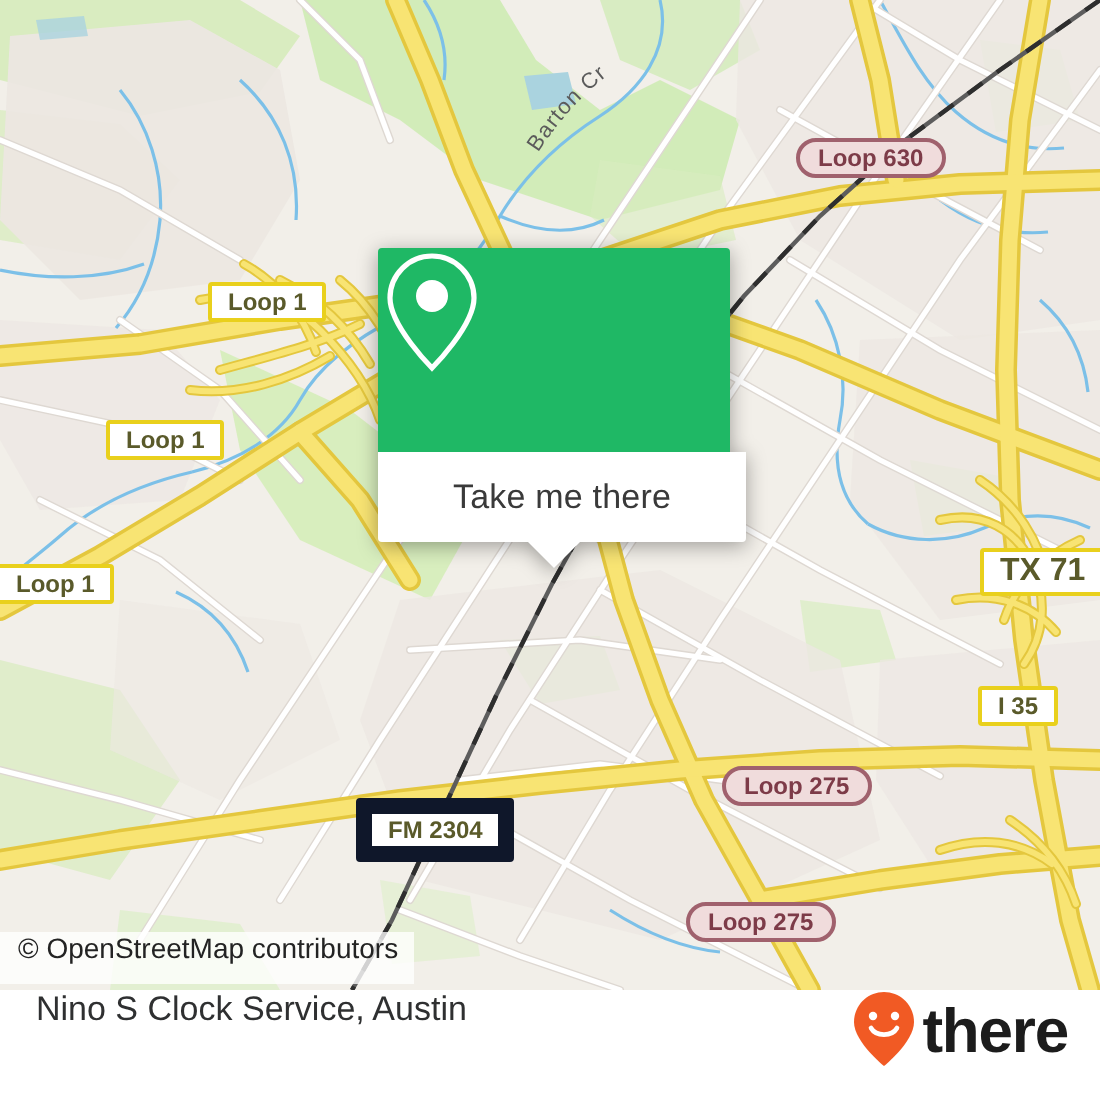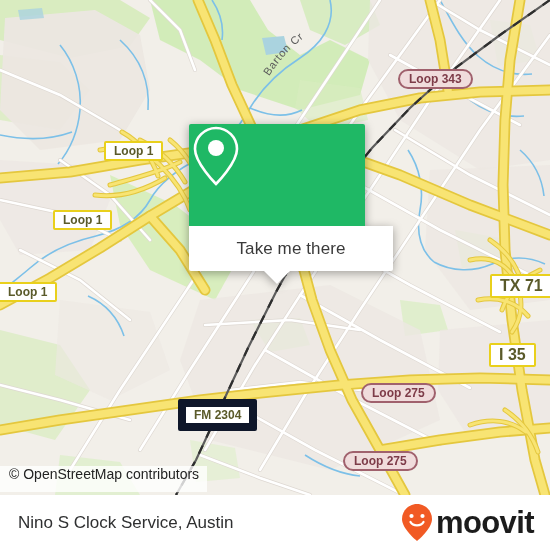--- a/index.html
+++ b/index.html
@@ -19,21 +19,21 @@
   #popup-card{
     position:absolute;left:189px;top:124px;width:176px;
     filter:drop-shadow(0 2px 5px rgba(0,0,0,0.35));
   }
   #popup-green{
     width:176px;height:102px;background:#1fb865;
     display:flex;align-items:center;justify-content:center;
     border-radius:2px 2px 0 0;
   }
   #popup-white{
-    width:204px;height:45px;background:#ffffff;border-radius:0 0 2px 2px;
+    width:184px;height:45px;background:#ffffff;border-radius:0 0 2px 2px;
     display:flex;align-items:center;justify-content:center;
   }
   #popup-label{
     font-size:17px;color:#3a3a3a;letter-spacing:0.1px;white-space:nowrap;
   }
   #popup-tail{
     position:absolute;left:50%;top:147px;margin-left:-13px;
     width:0;height:0;border-left:13px solid transparent;
     border-right:13px solid transparent;border-top:13px solid #ffffff;
   }
@@ -42,21 +42,21 @@
   #osm-attrib{
     position:absolute;left:0;top:466px;height:26px;
     background:rgba(255,255,255,0.78);
     display:flex;padding:0 8px 0 9px;
     font-size:14px;color:#232323;white-space:nowrap;
   }
 
   
   #footer{
     position:absolute;left:0;top:495px;width:550px;height:55px;
-    background:#ffffff;display:flex;align-items:center;
+    background:#ffffff;display:flex;align-items:flex-start;
     justify-content:space-between;padding:0 16px 0 18px;
     box-sizing:border-box;
   }
   #footer-title{font-size:17px;color:#2f3031;white-space:nowrap;}
   #brand{display:flex;align-items:center;gap:2px;}
   #brand-word{
     font-size:31px;font-weight:bold;color:#1c1c1c;
     letter-spacing:-0.6px;line-height:1;
   }
 </style>
@@ -243,41 +243,41 @@
             <textPath href="#bcpath" startOffset="2">Barton Creek</textPath>
           </text>
         </g>
 
       </g>
     </svg>
 
     <div>
 
       <div style="position:absolute;left:398px;top:69px;">
-        <span style="display:inline-block;background:#f0dcdc;border:2px solid #a0616d;border-radius:11px;padding:1px 9px;font-size:12px;font-weight:bold;color:#7d3b48;white-space:nowrap;">Loop 343</span>
+        <span style="display:inline-block;background:#f0dcdc;border:2px solid #a0616d;border-radius:11px;padding:1px 9px;font-size:12px;font-weight:bold;color:#7d3b48;white-space:nowrap;">Loop 630</span>
       </div>
 
       <div style="position:absolute;left:104px;top:141px;">
         <span style="display:inline-block;background:#ffffff;border:2px solid #e9d01c;border-radius:2px;padding:1px 8px;font-size:12px;font-weight:bold;color:#5a5a2a;white-space:nowrap;">Loop 1</span>
       </div>
 
       <div style="position:absolute;left:53px;top:210px;">
         <span style="display:inline-block;background:#ffffff;border:2px solid #e9d01c;border-radius:2px;padding:1px 8px;font-size:12px;font-weight:bold;color:#5a5a2a;white-space:nowrap;">Loop 1</span>
       </div>
 
       <div style="position:absolute;left:-2px;top:282px;">
         <span style="display:inline-block;background:#ffffff;border:2px solid #e9d01c;border-radius:2px;padding:1px 8px;font-size:12px;font-weight:bold;color:#5a5a2a;white-space:nowrap;">Loop 1</span>
       </div>
 
       <div style="position:absolute;left:490px;top:274px;">
         <span style="display:inline-block;background:#ffffff;border:2px solid #e9d01c;border-radius:2px;padding:1px 8px;font-size:16px;font-weight:bold;color:#5a5a2a;white-space:nowrap;">TX 71</span>
       </div>
 
       <div style="position:absolute;left:489px;top:343px;">
-        <span style="display:inline-block;background:#ffffff;border:2px solid #e9d01c;border-radius:2px;padding:1px 8px;font-size:16px;font-weight:bold;color:#5a5a2a;white-space:nowrap;">I 35</span>
+        <span style="display:inline-block;background:#ffffff;border:2px solid #e9d01c;border-radius:2px;padding:1px 8px;font-size:12px;font-weight:bold;color:#5a5a2a;white-space:nowrap;">I 35</span>
       </div>
 
       <div style="position:absolute;left:361px;top:383px;">
         <span style="display:inline-block;background:#f0dcdc;border:2px solid #a0616d;border-radius:11px;padding:1px 9px;font-size:12px;font-weight:bold;color:#7d3b48;white-space:nowrap;">Loop 275</span>
       </div>
 
       <div style="position:absolute;left:178px;top:399px;">
         <span style="display:inline-block;background:#ffffff;border:8px solid #0f172a;border-radius:2px;padding:1px 8px;font-size:12px;font-weight:bold;color:#5a5a2a;white-space:nowrap;">FM 2304</span>
       </div>
 
@@ -307,17 +307,17 @@
 
   <div id="footer">
     <span id="footer-title">Nino S Clock Service, Austin</span>
     <div id="brand">
       <svg width="34" height="40" viewBox="0 0 34 40">
         <path d="M17 1 C8.7 1 2 7.7 2 16 C2 26 17 38 17 38 C17 38 32 26 32 16 C32 7.7 25.3 1 17 1 Z" fill="#f15a24"></path>
         <circle cx="11.5" cy="13" r="2.1" fill="#ffffff"></circle>
         <circle cx="22.5" cy="13" r="2.1" fill="#ffffff"></circle>
         <path d="M10.5 19 C13 23.4 21 23.4 23.5 19" fill="none" stroke="#ffffff" stroke-width="2.3" stroke-linecap="round"></path>
       </svg>
-      <span id="brand-word">moovit</span>
+      <span id="brand-word">there</span>
     </div>
   </div>
 
 </div>
 
 </body></html>

